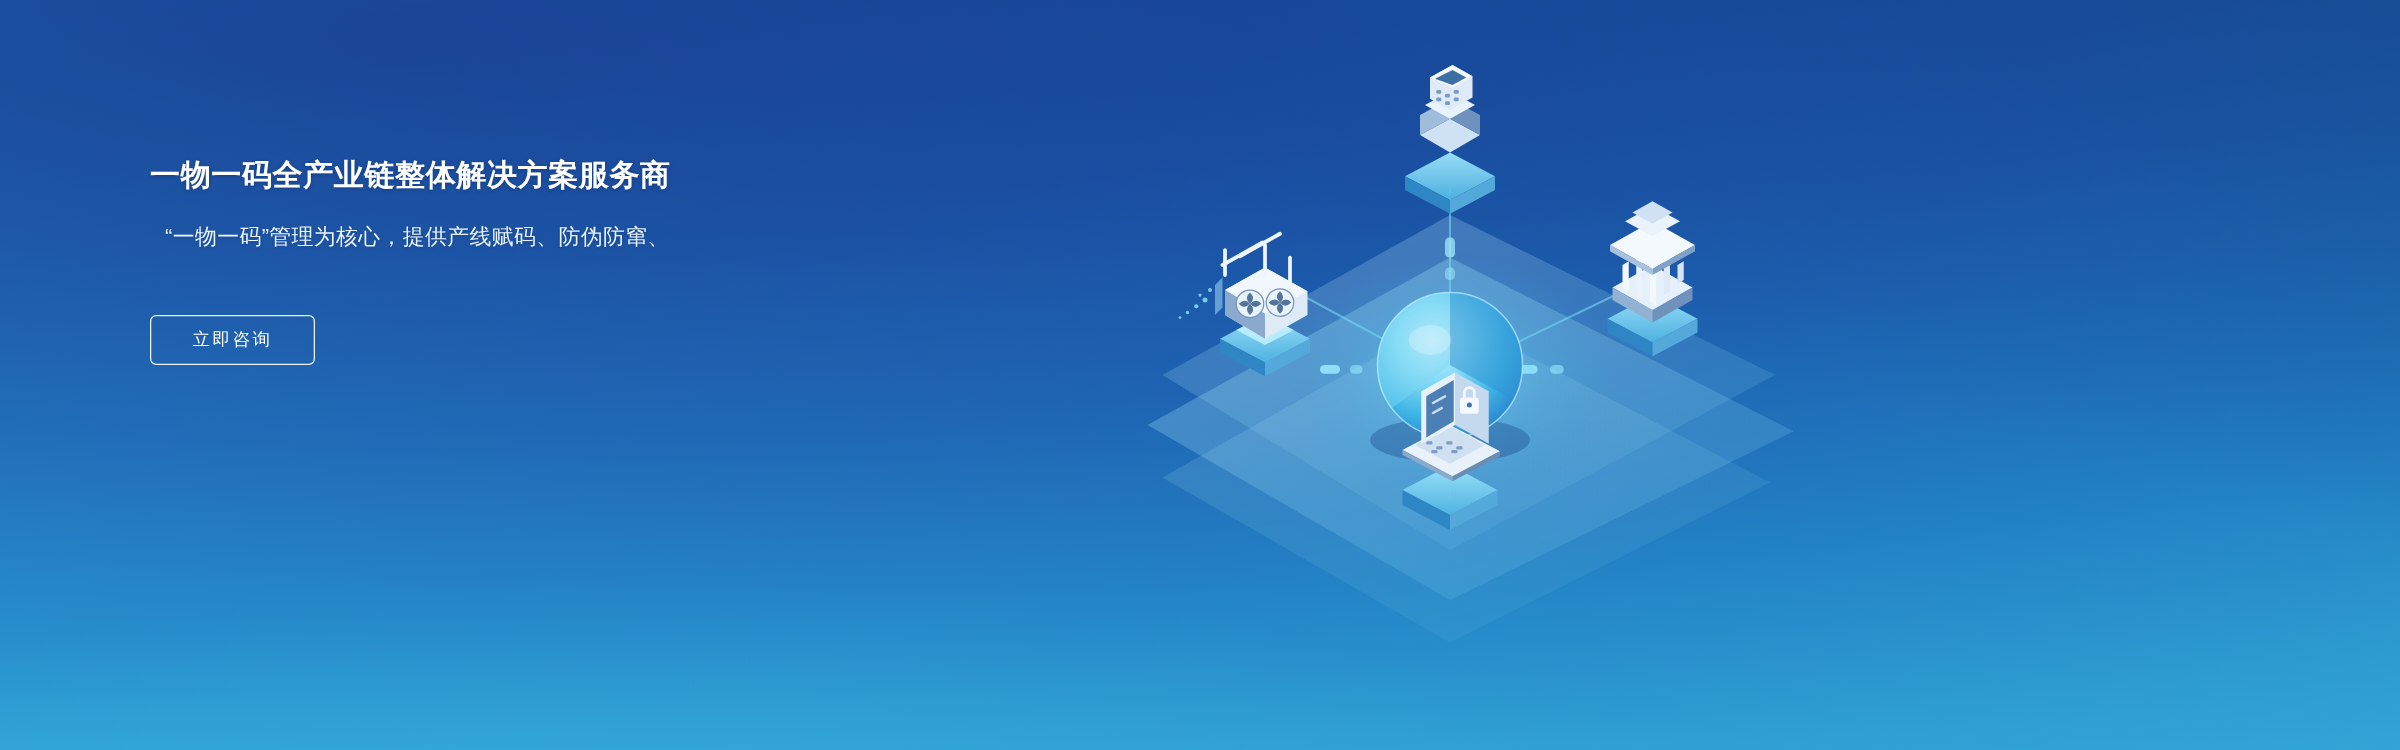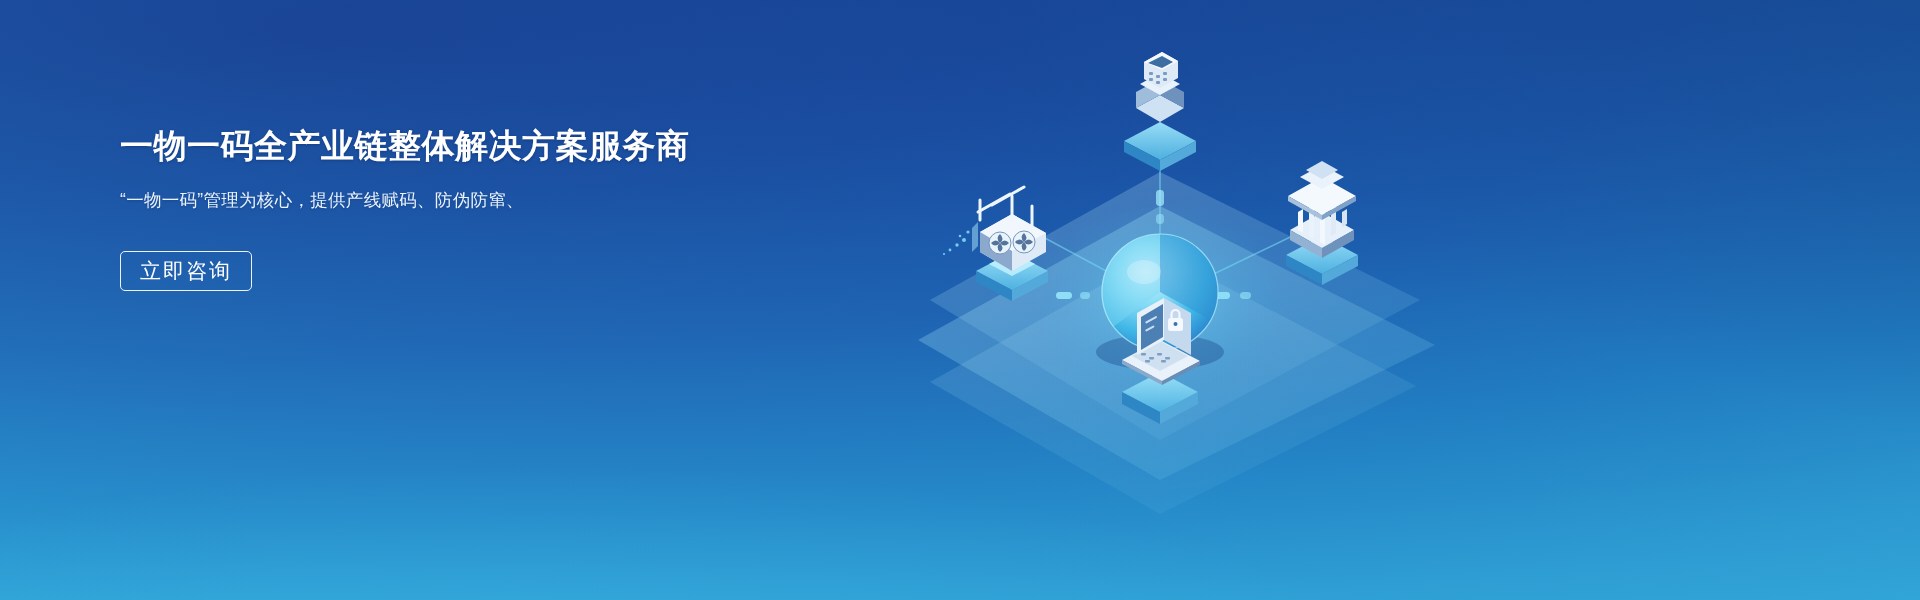--- a/index.html
+++ b/index.html
@@ -21,35 +21,34 @@
   }
   .stage::after{
     content:"";position:absolute;left:-5%;bottom:-22%;width:112%;height:62%;
     background:radial-gradient(60% 100% at 30% 100%, rgba(70,200,235,.40) 0%, rgba(70,200,235,0) 72%);
     pointer-events:none;
   }
 
   
   .copy{position:absolute;left:120px;top:126px;width:700px;z-index:6;}
   .headline{
-    font-size:33px;font-weight:700;color:#ffffff;letter-spacing:.5px;
+    font-size:24px;font-weight:700;color:#ffffff;letter-spacing:.5px;
     line-height:1.25;margin:0 0 16px 0;white-space:nowrap;
     text-shadow:0 1px 3px rgba(6,30,80,.35);
-    font-family:Liberation Serif, serif;
   }
   .sub-line{
-    font-size:17.5px;color:#eaf4ff;line-height:2.0;margin:0;
+    font-size:17.5px;color:#eaf4ff;line-height:2.0;margin:12px;
     letter-spacing:.3px;white-space:nowrap;font-weight:400;
     text-shadow:0 1px 2px rgba(6,30,80,.25);
   }
   .cta{
     display:inline-flex;align-items:center;justify-content:center;
     margin-top:33px;width:132px;height:40px;
     border:1px solid rgba(255,255,255,.92);border-radius:5px;
-    background:transparent;color:#ffffff;font-size:21px;letter-spacing:2px;
+    background:transparent;color:#ffffff;font-size:14px;letter-spacing:2px;
     cursor:pointer;font-family:inherit;
   }
 
   
   .art{position:absolute;left:860px;top:0;width:640px;height:600px;z-index:4;}
   .art svg{display:block;width:640px;height:600px;}
 </style>
 </head>
 <body>
 

